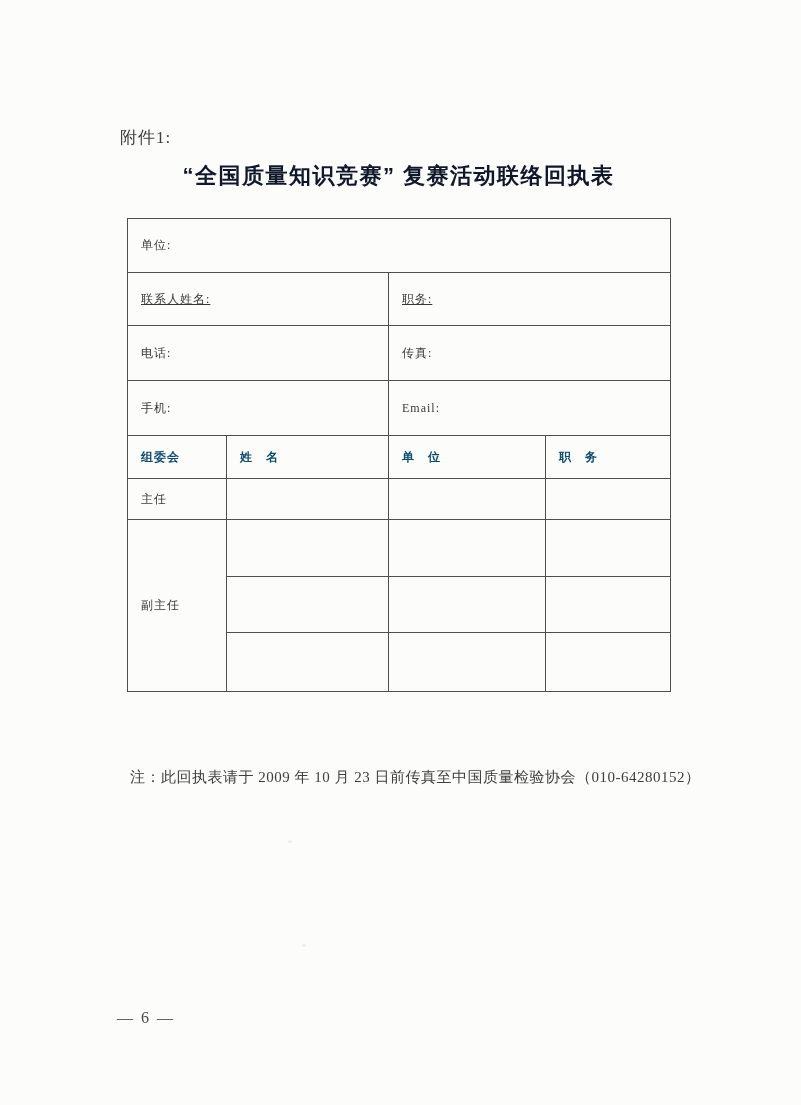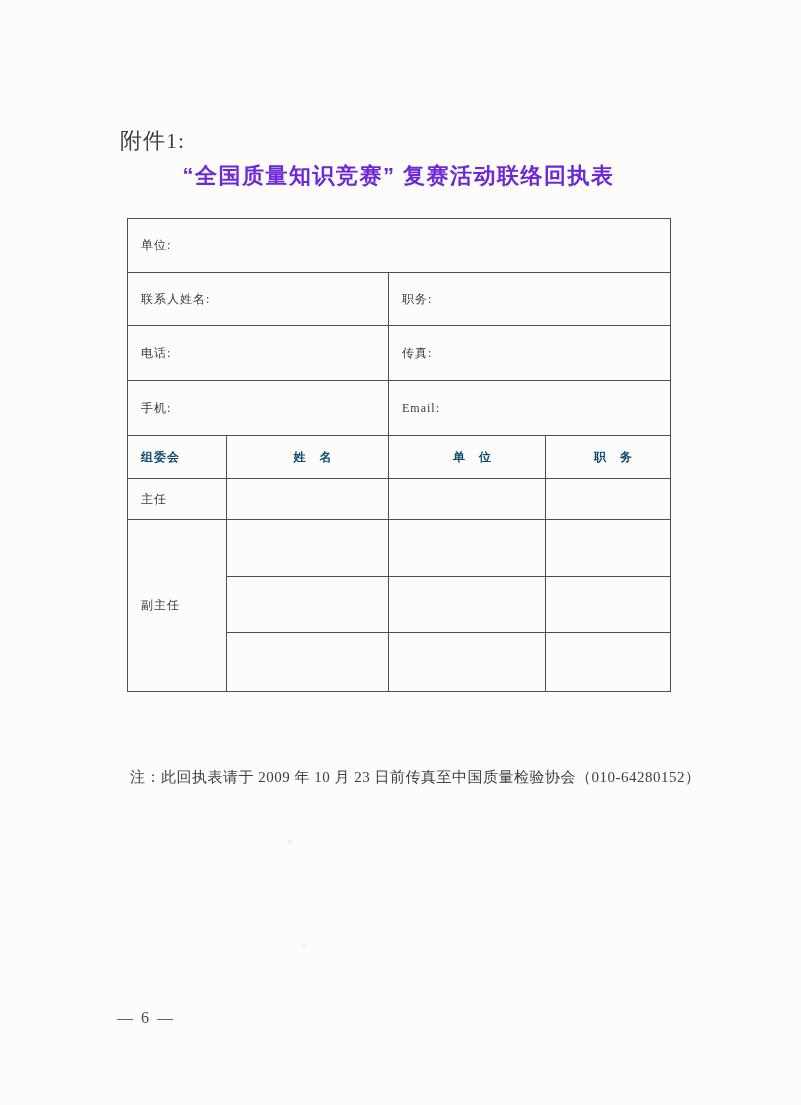--- a/index.html
+++ b/index.html
@@ -13,35 +13,35 @@
     height: 1105px;
     background: #fcfcfb;
     font-family: "Liberation Serif", serif;
     color: #3c3c3c;
     overflow: hidden;
   }
   .attachment-label {
     position: absolute;
     left: 120px;
     top: 126px;
-    font-size: 22px;
+    font-size: 17px;
     letter-spacing: 1px;
     color: #3f3f3f;
   }
   .doc-title {
     position: absolute;
     left: 127px;
     top: 161px;
     width: 543px;
     text-align: center;
     font-family: "Liberation Sans", sans-serif;
     font-weight: 700;
     font-size: 22px;
     letter-spacing: 1.5px;
-    color: #6d28d9;
+    color: #0f172a;
     white-space: nowrap;
   }
   table.form-table {
     position: absolute;
     left: 127px;
     top: 218px;
     width: 543px;
     border-collapse: collapse;
     table-layout: fixed;
     font-size: 12px;
@@ -52,35 +52,35 @@
     padding: 0 2px 0 13px;
     vertical-align: middle;
     letter-spacing: 1px;
     overflow: hidden;
   }
   col.c1 { width: 99px; }
   col.c2 { width: 162px; }
   col.c3 { width: 157px; }
   col.c4 { width: 125px; }
   tr.r1 { height: 54px; }
-  tr.r2 { height: 53px; }
+  tr.r2 { height: 53px; text-decoration: underline; }
   tr.r3 { height: 55px; }
   tr.r4 { height: 55px; }
   tr.r5 { height: 43px; }
   tr.r6 { height: 41px; }
   tr.r7 { height: 57px; }
   tr.r8 { height: 56px; }
   tr.r9 { height: 59px; }
   td.hdr {
     font-family: Liberation Mono, monospace;
     font-weight: 700;
     color: #0c4a6e;
   }
   td.hdr-center {
-    text-align: center;
+    text-align: left;
     padding: 0;
   }
   .note-line {
     position: absolute;
     left: 130px;
     top: 768px;
     font-size: 15px;
     letter-spacing: 0.5px;
     color: #3e3e3e;
     white-space: nowrap;

